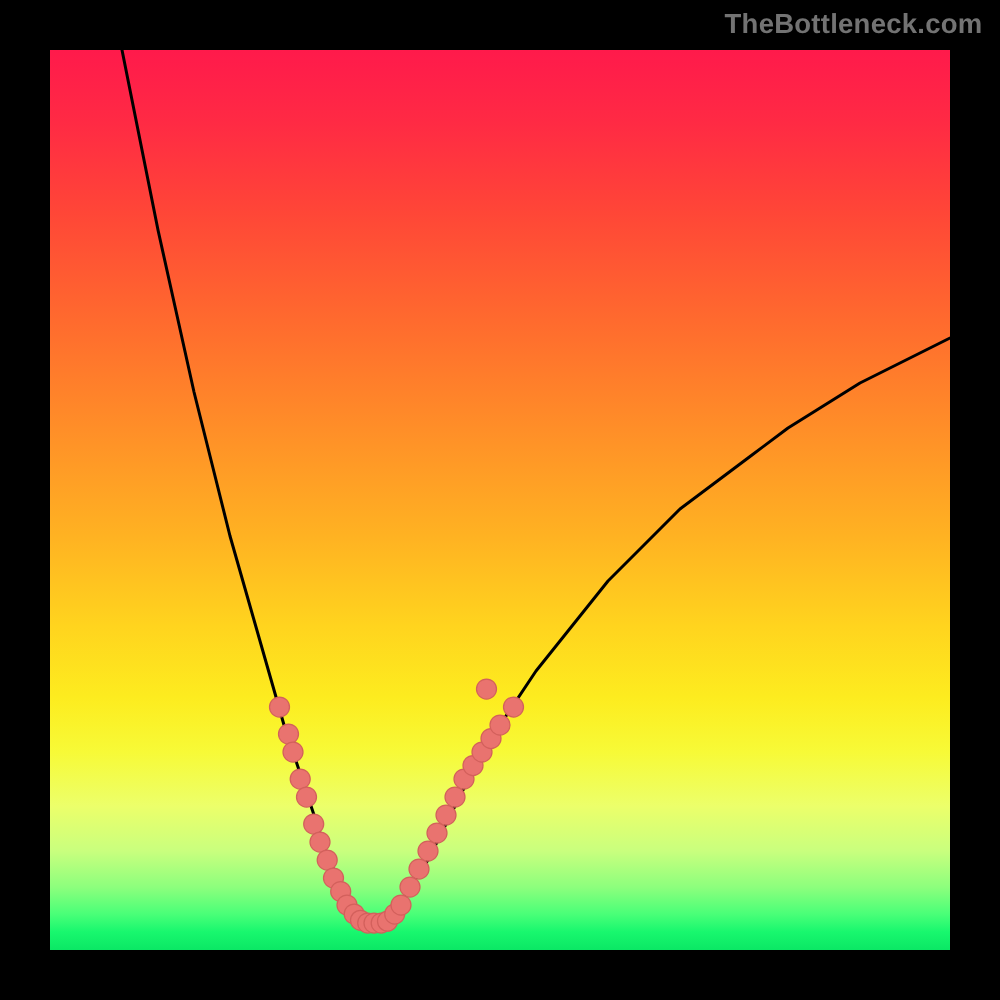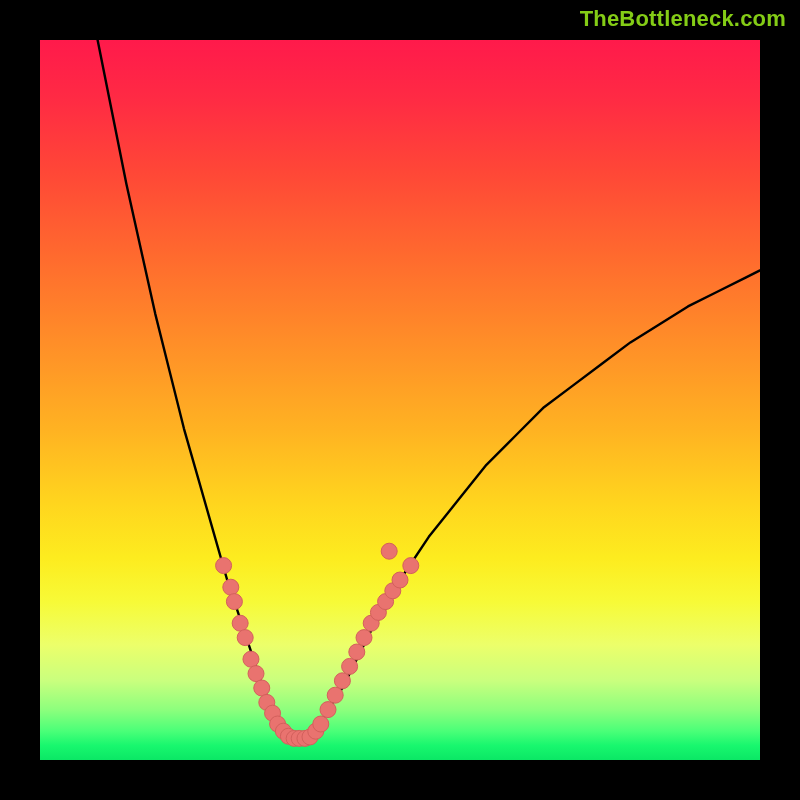--- a/index.html
+++ b/index.html
@@ -41,21 +41,21 @@
       #0be765 100%
     );
   }
   .watermark {
     position: absolute;
     top: 6px;
     right: 14px;
     font-family: Arial, Helvetica, sans-serif;
     font-size: 22px;
     font-weight: 600;
-    color: #84cc16;
+    color: #737373;
     letter-spacing: 0.2px;
     user-select: none;
   }
   svg.curves {
     position: absolute;
     left: 0;
     top: 0;
     width: 720px;
     height: 720px;
     overflow: visible;

